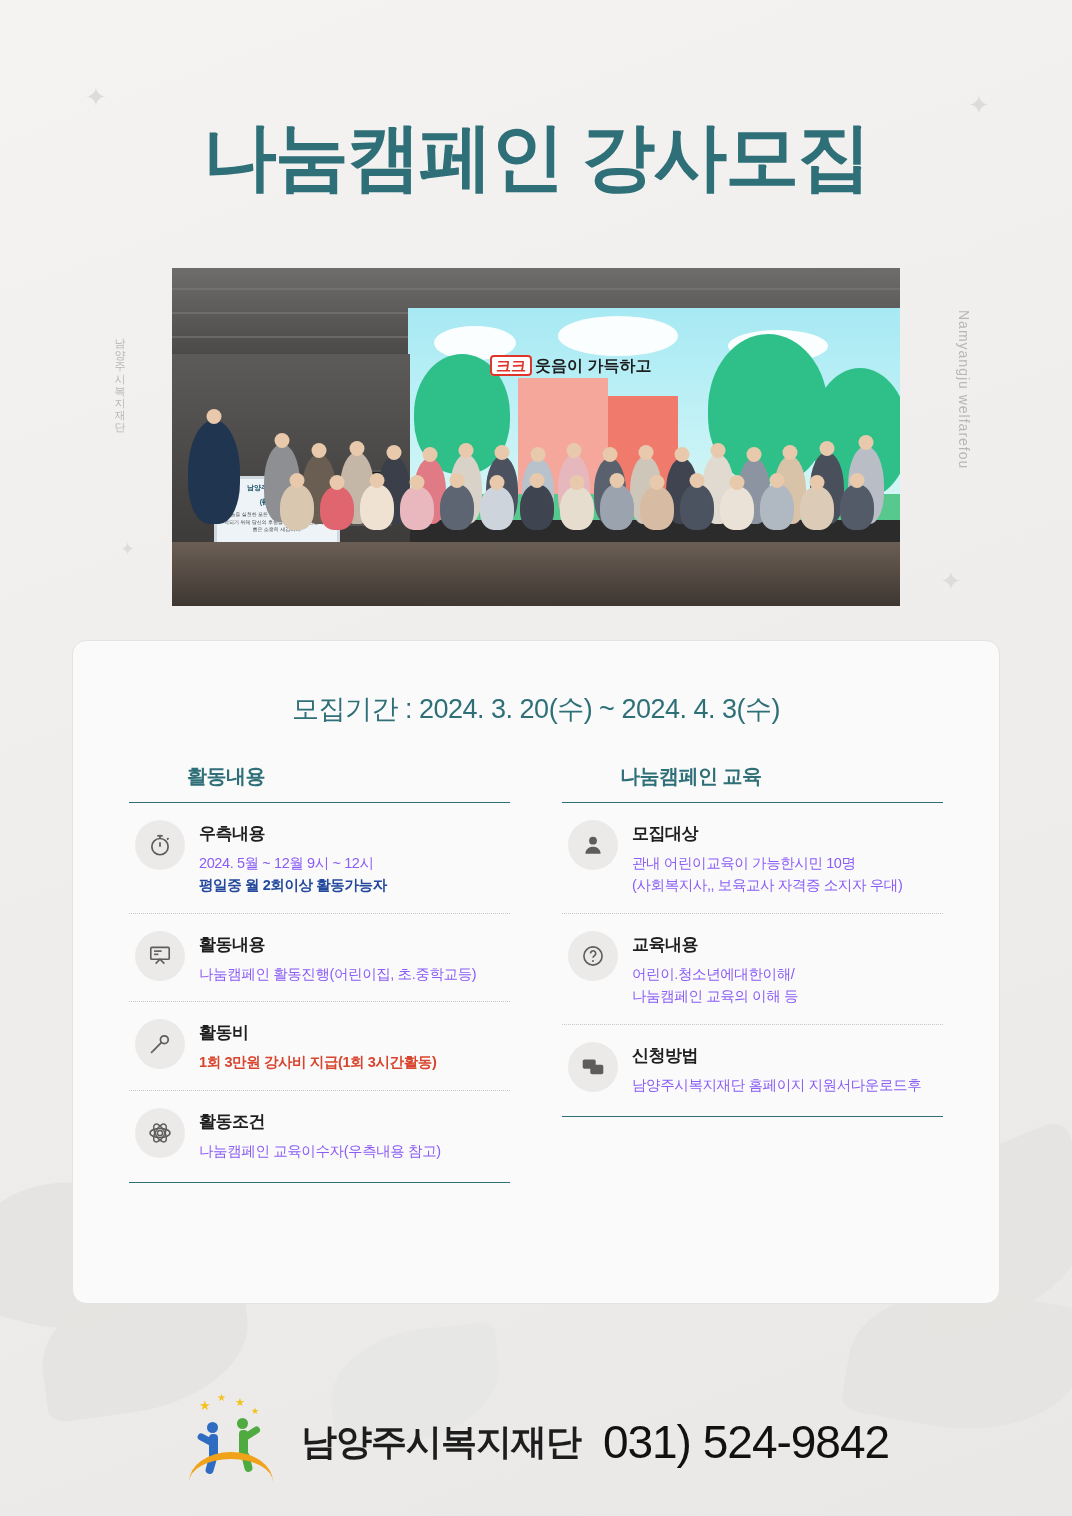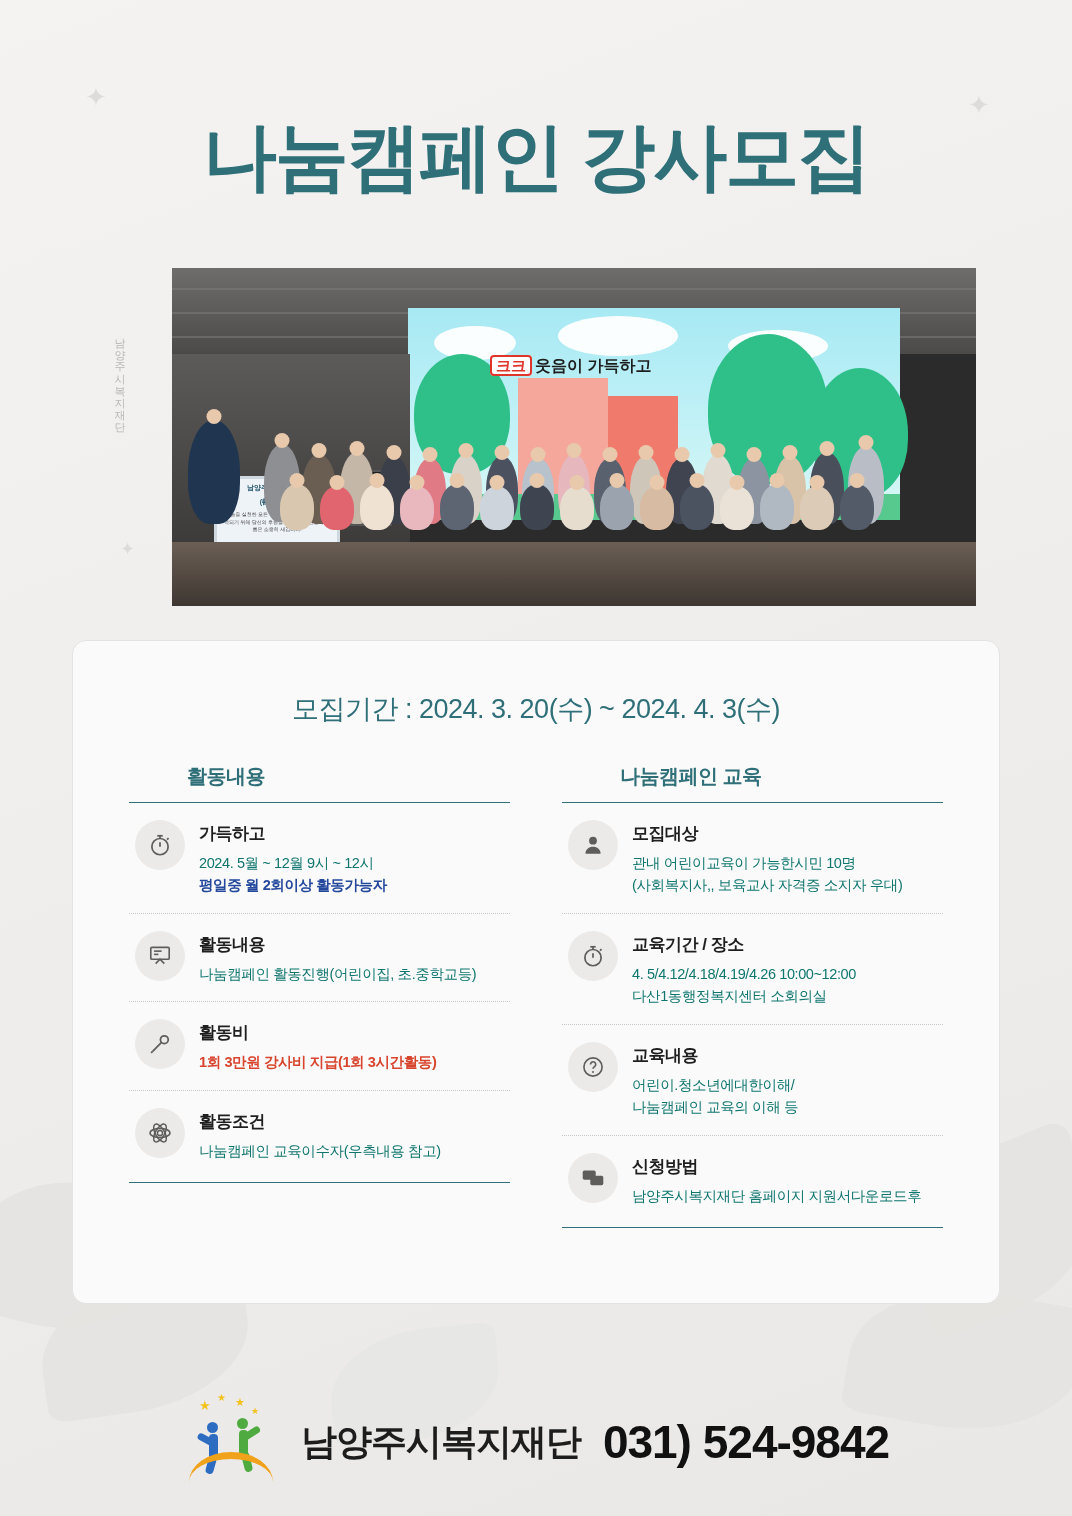--- a/index.html
+++ b/index.html
@@ -56,21 +56,21 @@
     right: 100px; top: 310px;
     writing-mode: vertical-rl;
     font-size: 14px;
     color: #b9b7b4;
     letter-spacing: 1px;
   }
   
   .photo {
     position: absolute;
     left: 172px; top: 268px;
-    width: 804px; height: 338px;
+    width: 728px; height: 338px;
     overflow: hidden;
     background: #2b2b2b;
   }
   .ph-ceiling {
     position:absolute; left:0; top:0; width:100%; height:86px;
     background: linear-gradient(180deg,#6f6d6b,#4b4a49);
   }
   .ph-ceil-line {
     position:absolute; height:2px; background:#7e7c7a; opacity:.55; left:0; width:100%;
   }
@@ -166,21 +166,21 @@
   .it-body { padding-top: 2px; }
   .it-title {
     font-size: 17px;
     font-weight: bold;
     color: #1f1f1f;
     margin-bottom: 7px;
     letter-spacing: -0.5px;
   }
   .it-line {
     font-size: 14.5px;
-    color: #0f766e;
+    color: #8b5cf6;
     line-height: 1.55;
     letter-spacing: -0.4px;
   }
   .it-line.blue { color:#24489c; font-weight:bold; }
   .it-line.red { color:#d8452f; font-weight:bold; }
   .col-bottom-rule {
     border-top: 1.5px solid #2e6f78;
     margin-top: 4px;
   }
   
@@ -207,21 +207,21 @@
   }
   .logo .star { position:absolute; color:#f3c21b; font-size:13px; }
   .org-name {
     font-size: 36px;
     font-weight: bold;
     color: #1d1d1d;
     letter-spacing: -1px;
   }
   .phone {
     font-size: 46px;
-    font-weight: bold;
+    font-weight: normal;
     color: #111;
     letter-spacing: -1px;
   }
 </style>
 </head>
 <body>
 
 <div class="poster">
 
   <div class="sparkle" style="left:85px;  top:84px;">✦</div>
@@ -384,21 +384,21 @@
           <div class="icon-circle">
             <svg width="26" height="26" viewBox="0 0 24 24" fill="none" stroke="#5f5d5b" stroke-width="1.6">
               <circle cx="12" cy="13.5" r="7.5"></circle>
                 <path d="M12 13.5V9.5"></path>
                 <path d="M9.5 3.5h5"></path>
                 <path d="M12 3.5v2"></path>
                 <path d="M18.5 7l1.4-1.4"></path>
             </svg>
           </div>
           <div class="it-body">
-            <div class="it-title">가득하고</div>
+            <div class="it-title">우측내용</div>
             <div class="it-line">2024. 5월 ~ 12월  9시 ~ 12시</div>
             <div class="it-line blue">평일중 월 2회이상 활동가능자</div>
           </div>
         </div>
 
         <div class="item">
           <div class="icon-circle">
             <svg width="26" height="26" viewBox="0 0 24 24" fill="none" stroke="#5f5d5b" stroke-width="1.5">
               <rect x="3.5" y="4" width="17" height="11" rx="1"></rect>
                 <path d="M8 19l4-4 4 4"></path>
@@ -455,36 +455,20 @@
                 <path d="M5 20c0-3.9 3.1-6.4 7-6.4s7 2.5 7 6.4z"></path>
             </svg>
           </div>
           <div class="it-body">
             <div class="it-title">모집대상</div>
             <div class="it-line">관내 어린이교육이 가능한시민 10명</div>
             <div class="it-line">(사회복지사,, 보육교사 자격증 소지자 우대)</div>
           </div>
         </div>
 
-        <div class="item">
-          <div class="icon-circle">
-            <svg width="26" height="26" viewBox="0 0 24 24" fill="none" stroke="#5f5d5b" stroke-width="1.6">
-              <circle cx="12" cy="13.5" r="7.5"></circle>
-                <path d="M12 13.5V9.5"></path>
-                <path d="M9.5 3.5h5"></path>
-                <path d="M12 3.5v2"></path>
-                <path d="M18.5 7l1.4-1.4"></path>
-            </svg>
-          </div>
-          <div class="it-body">
-            <div class="it-title">교육기간 / 장소</div>
-            <div class="it-line">4. 5/4.12/4.18/4.19/4.26 10:00~12:00</div>
-            <div class="it-line">다산1동행정복지센터 소회의실</div>
-          </div>
-        </div>
 
         <div class="item">
           <div class="icon-circle">
             <svg width="26" height="26" viewBox="0 0 24 24" fill="none" stroke="#5f5d5b" stroke-width="1.5">
               <circle cx="12" cy="12" r="8.4"></circle>
               <path d="M9.7 9.6a2.4 2.4 0 114.1 1.7c-.8.8-1.8 1.2-1.8 2.3"></path>
               <circle cx="12" cy="16.6" r=".9" fill="#5f5d5b" stroke="none"></circle>
             </svg>
           </div>
           <div class="it-body">

